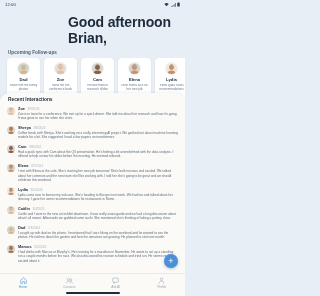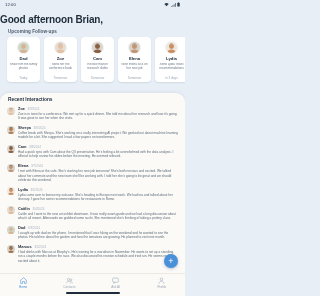--- a/index.html
+++ b/index.html
@@ -15,22 +15,22 @@
   .statusbar {
     height:9px; display:flex; align-items:center; justify-content:space-between;
     padding:0 5px; background:#e8eef5;
   }
   .sb-time { font-size:4.2px; color:#2a3b4d; letter-spacing:.1px; }
   .sb-icons { display:flex; align-items:center; gap:1.5px; }
   .sb-ic { display:block; }
 
   
   .greeting {
-    padding:5px 8px 1px 0;
-    font-size:10px; font-weight:700; color:#1d2b3a; letter-spacing:-.15px;
+    padding:5px 8px 1px 24px;
+    font-size:14px; font-weight:700; color:#1d2b3a; letter-spacing:-.15px;margin-left:44px;
   }
   .section-label {
     padding:3px 8px 3px 8px;
     font-size:4.6px; font-weight:700; color:#4a5a6b; letter-spacing:.05px;
   }
 
   
   .cards-scroll {
     display:flex; gap:4px; padding:0 0 0 7px; overflow:hidden;
     height:47px;

